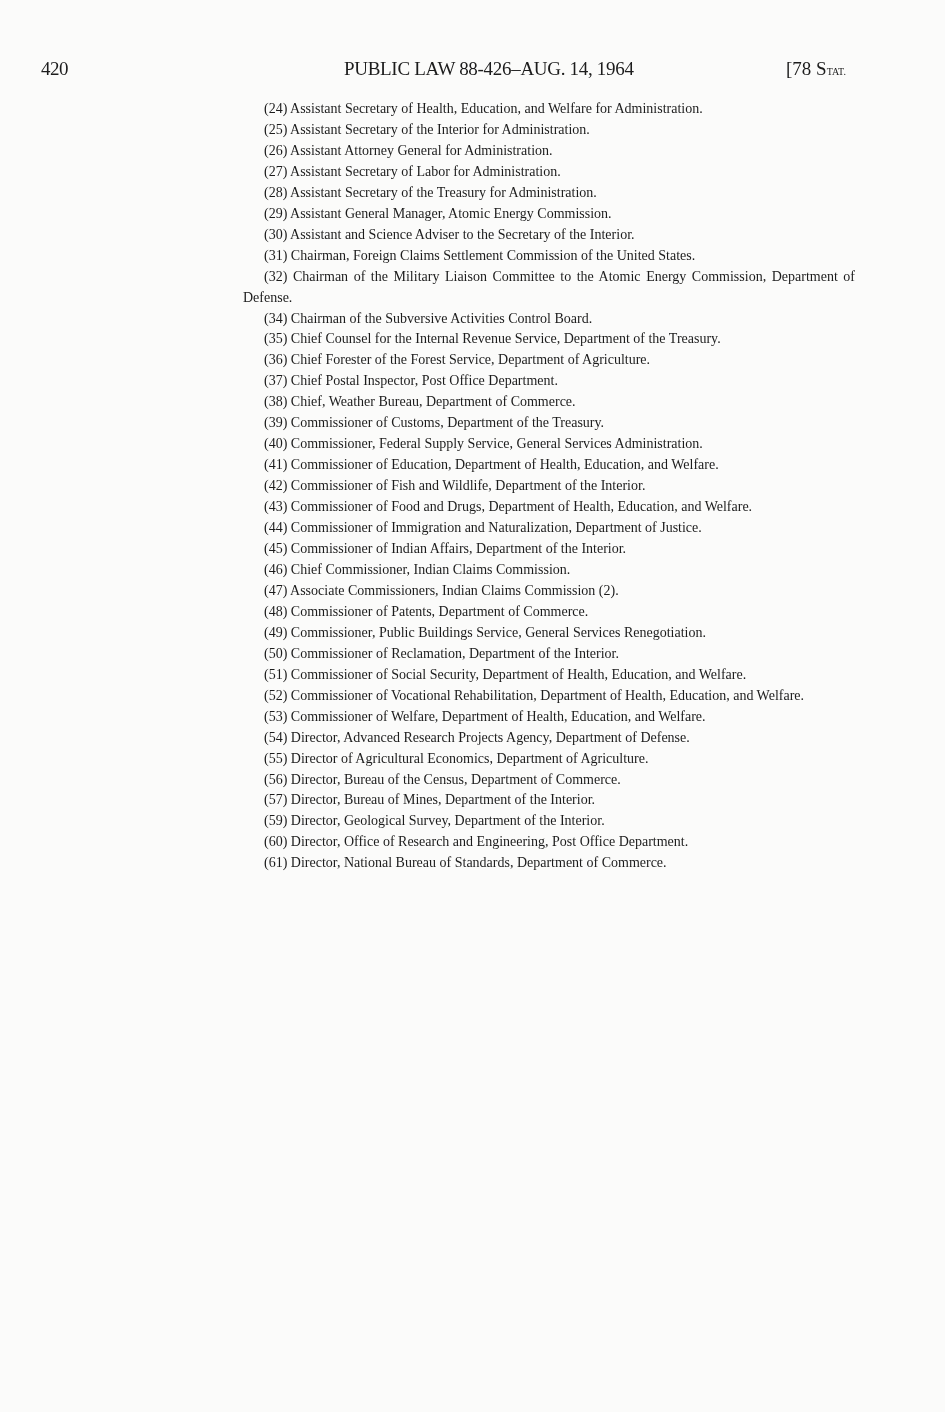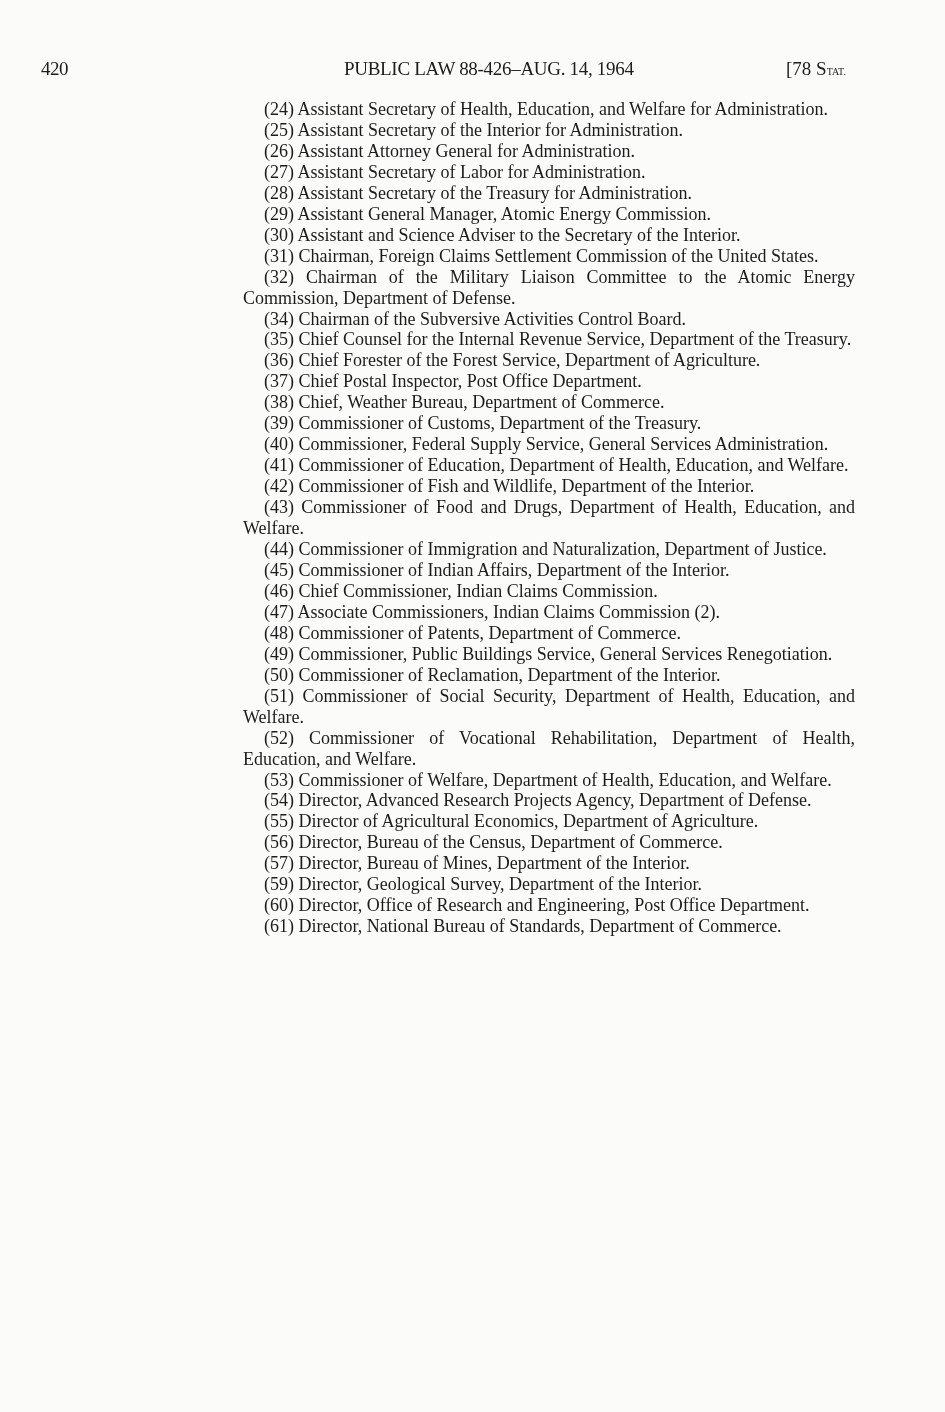--- a/index.html
+++ b/index.html
@@ -24,21 +24,21 @@
     .page-number { position: absolute; left: 0; top: 0; font-weight: normal; letter-spacing: -0.5px; margin-left: 19px; }
     .running-title { position: absolute; left: 322px; top: 0; letter-spacing: -0.3px; }
     .stat-ref { position: absolute; left: 764px; top: 0; }
     .stat-ref .sc { font-size: 10px; }
     .body-text {
       position: absolute;
       top: 99px;
       left: 243px;
       width: 612px;
       font-family: "Liberation Serif", serif;
-      font-size: 18px;
+      font-size: 14px;
       line-height: 20.95px;
     }
     .para {
       margin: 0;
       text-indent: 21px;
       text-align: justify;
       text-align-last: left;
     }
   </style>
 </head>

